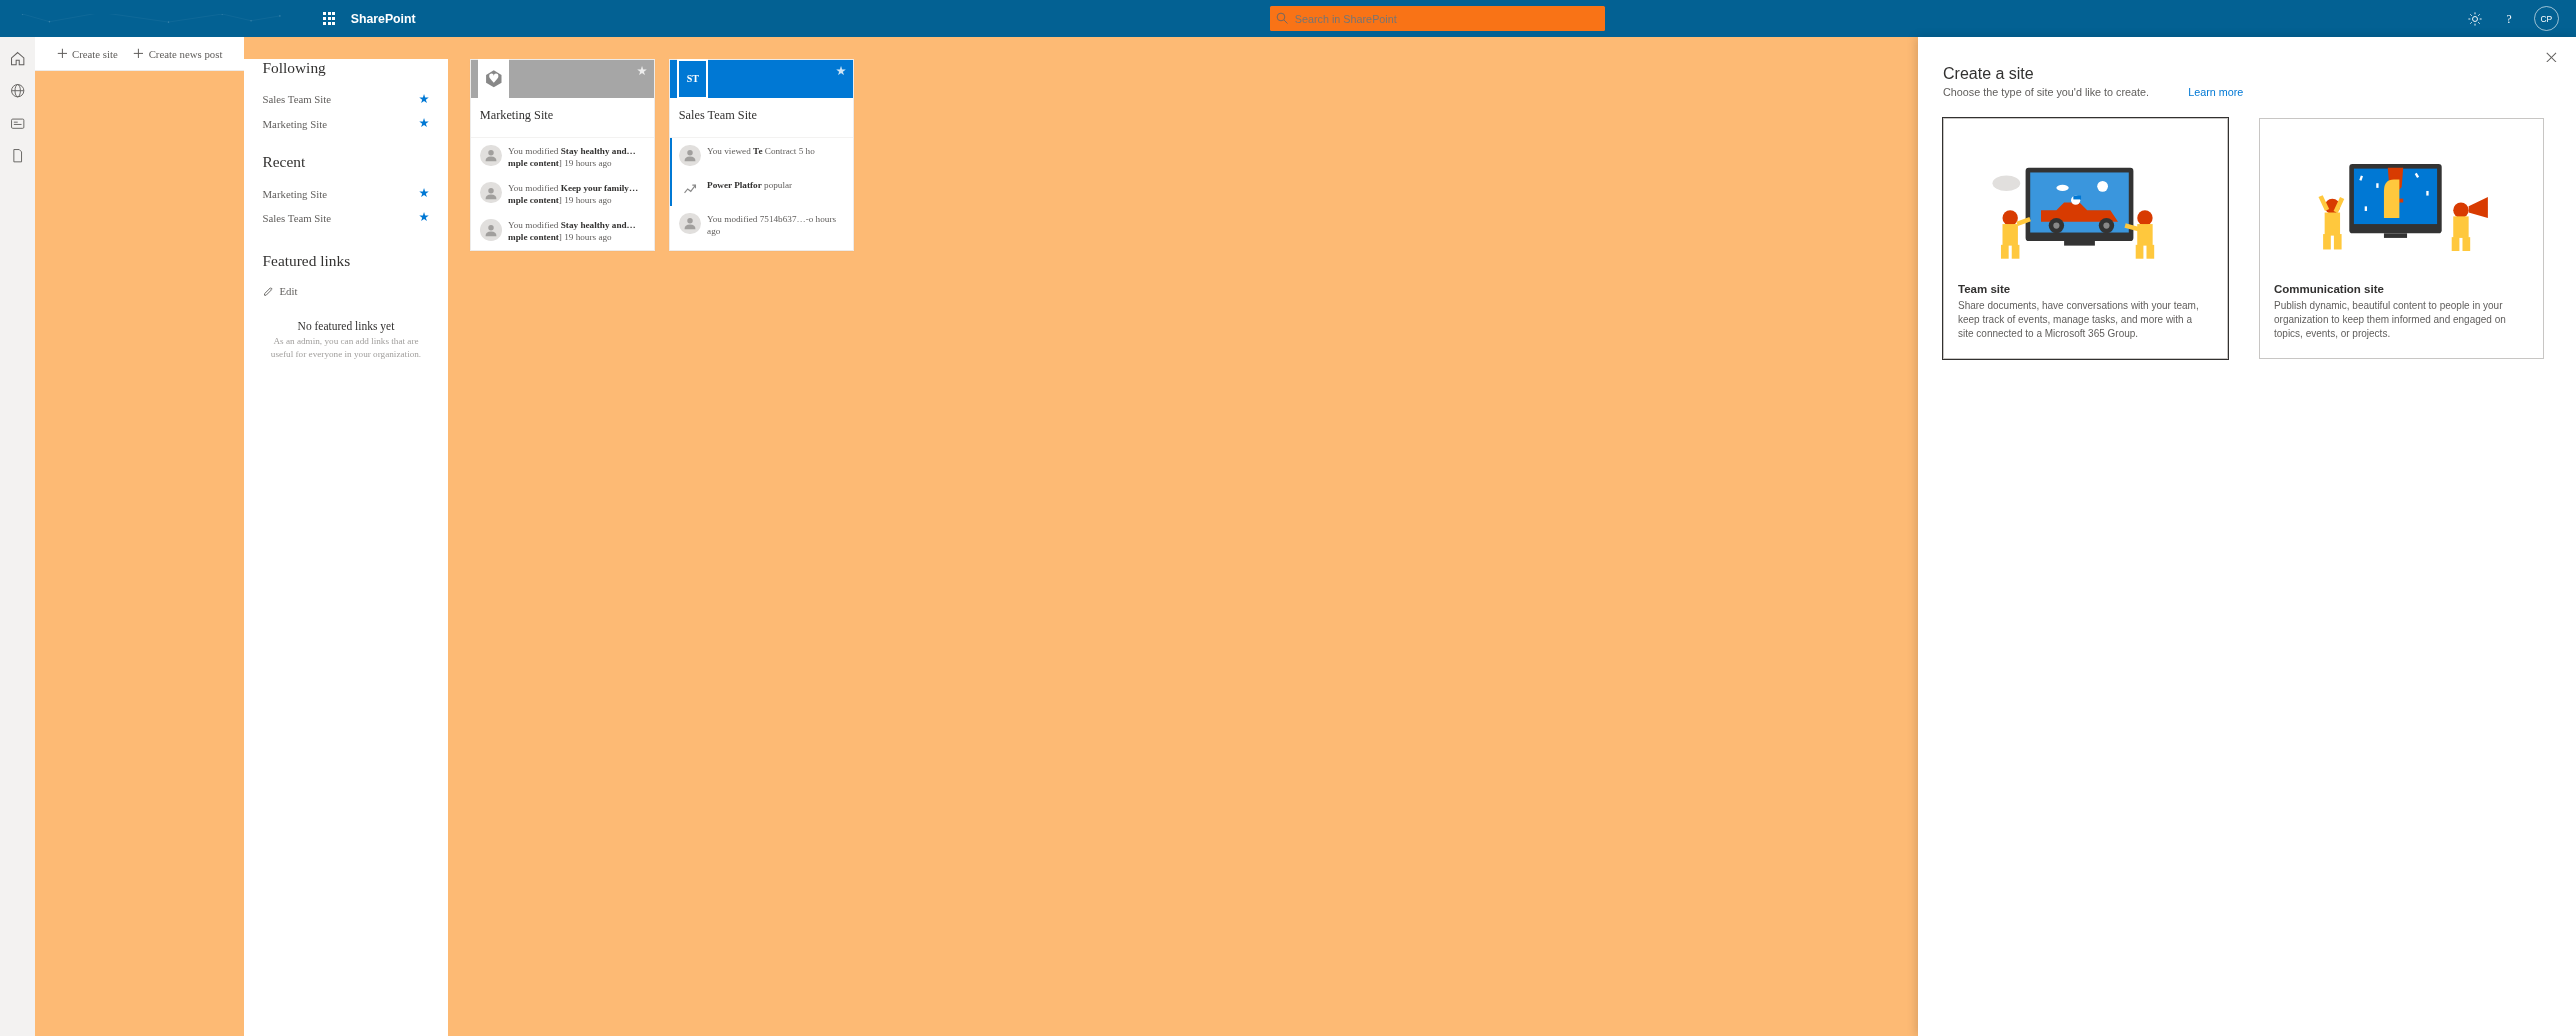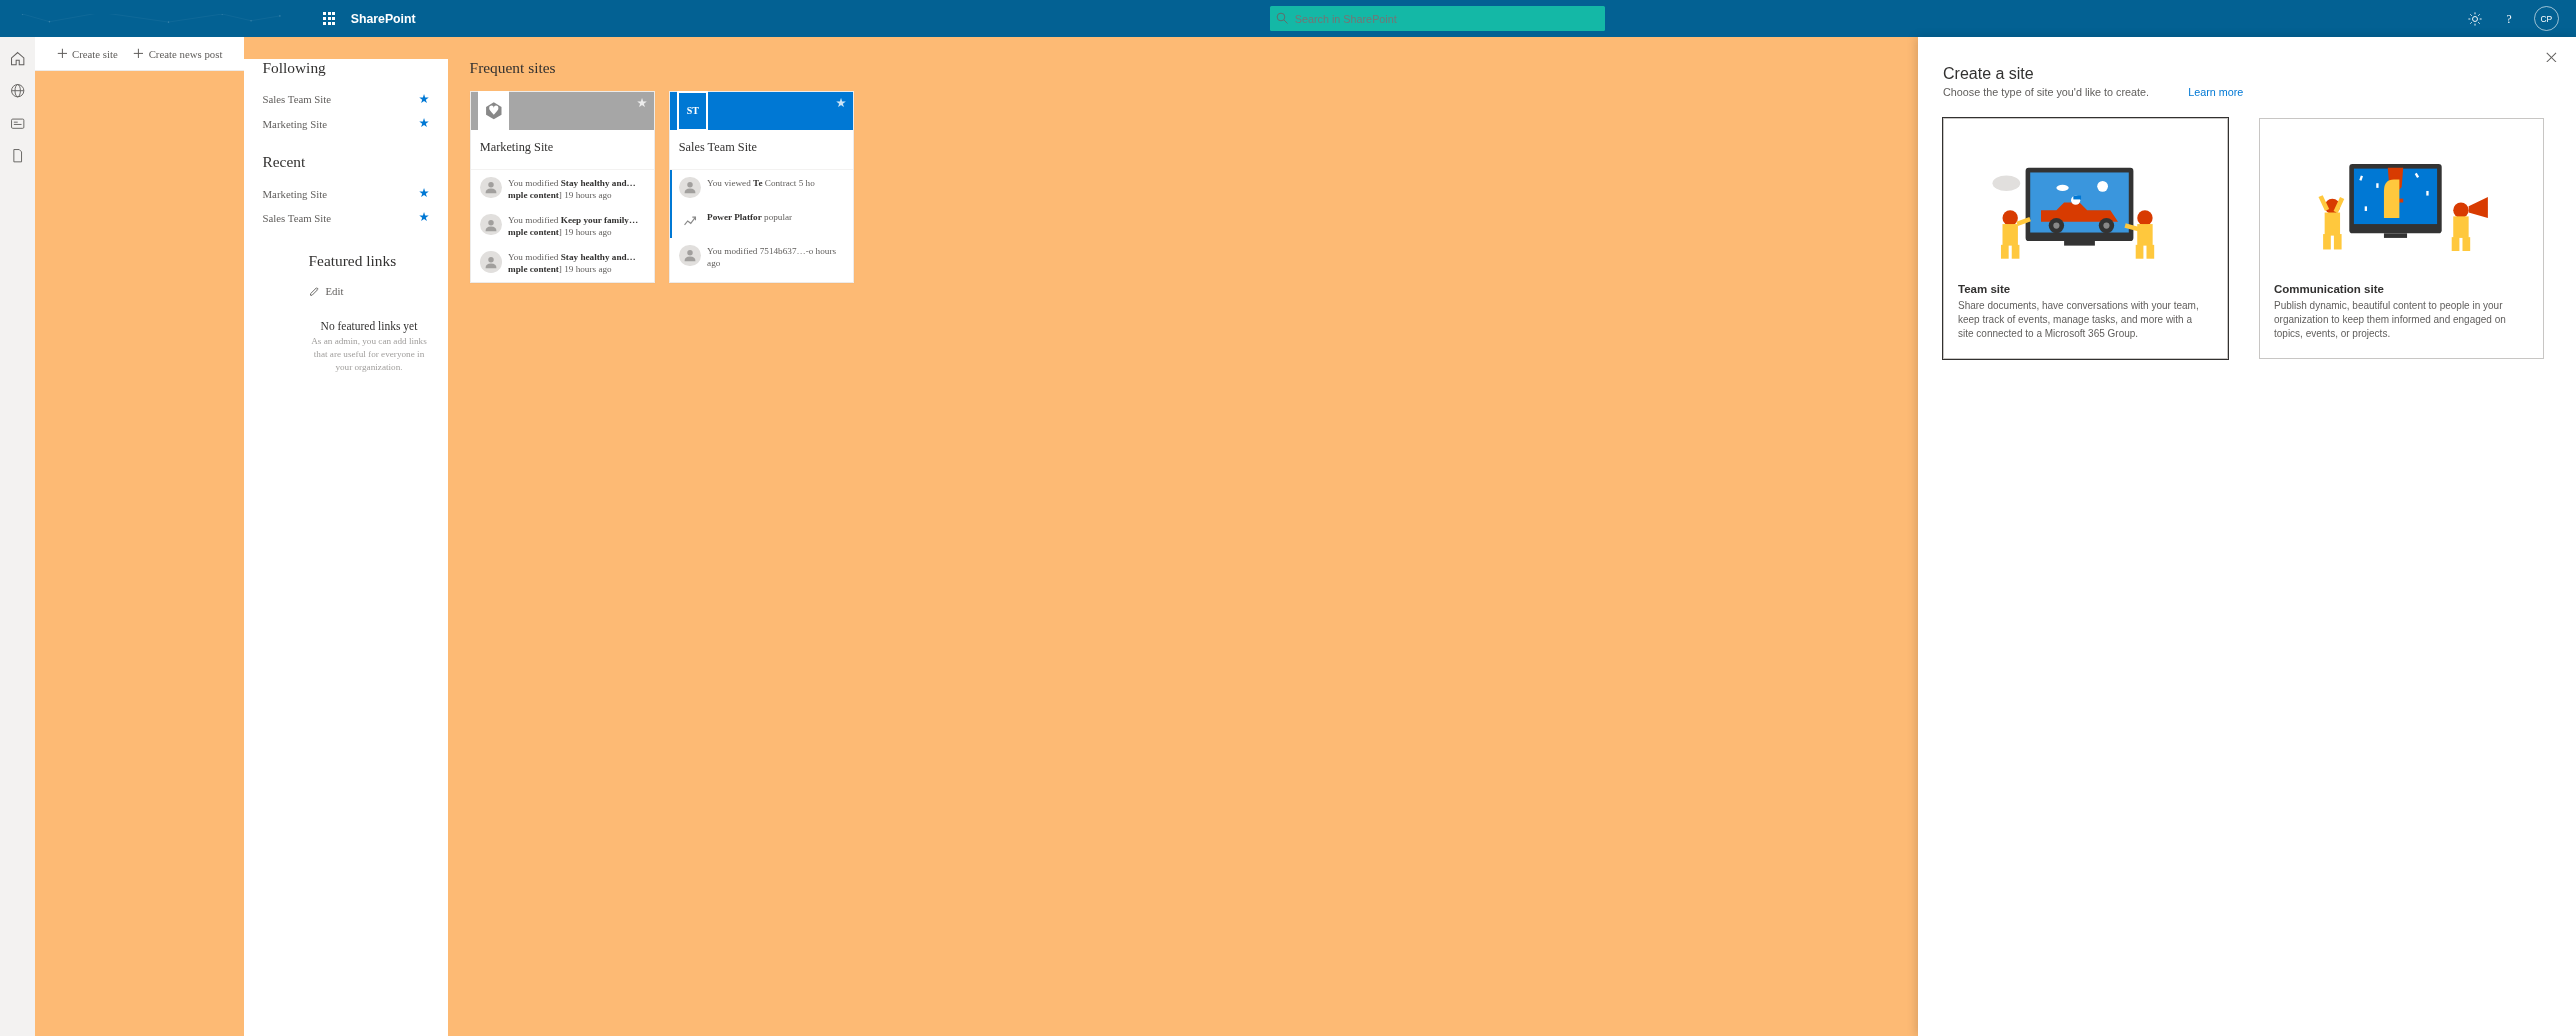--- a/index.html
+++ b/index.html
@@ -8,21 +8,21 @@
 
 .header { height: 37px; background: #036193; display: flex; align-items: center; color: #fff; position: relative; padding: 0 11px; }
 .header-bg { position:absolute; inset:0; overflow:hidden; opacity:.25; }
 .header-bg svg { width:100%; height:100%; }
 .header > * { position: relative; }
 .waffle { width: 37px; height: 37px; display:flex; align-items:center; justify-content:center; cursor:pointer; }
 .waffle-grid { display:grid; grid-template-columns:repeat(3,3.1px); grid-template-rows:repeat(3,3.1px); gap:1.5px; }
 .waffle-grid span { background:#fff; width:3.1px; height:3.1px; }
 .brand { font-size:12.3px; font-weight:600; margin-left:3.1px; }
 .search-wrap { flex:1; display:flex; justify-content:center; }
-.search { width: 335px; height:25px; background:#14b8a6; border-radius:1.5px; display:flex; align-items:center; padding:0 6.2px; color:#666; }
+.search { width: 335px; height:25px; background:#f97316; border-radius:1.5px; display:flex; align-items:center; padding:0 6.2px; color:#666; }
 .search svg { width:12.3px; height:12.3px; margin-right:6.2px; }
 .search input { border:none; outline:none; flex:1; font-size:10.8px; color:#323130; background:transparent; }
 .header-actions { display:flex; align-items:center; gap:3.1px; margin-left:auto; }
 .header-btn { width:31px; height:37px; display:flex; align-items:center; justify-content:center; cursor:pointer; }
 .avatar-btn { width:25px; height:25px; border:0.8px solid rgba(255,255,255,.6); border-radius:50%; display:flex; align-items:center; justify-content:center; font-size:8.5px; color:#fff; cursor:pointer; margin:0 6.2px; }
 
 
 .shell { display:flex; height: calc(100vh - 37px); }
 .rail { width:35px; background:#f3f2f1; display:flex; flex-direction:column; align-items:center; padding-top:14px; gap:17px; }
 .rail-item { width:15.4px; height:15.4px; color:#605e5c; cursor:pointer; }
@@ -33,21 +33,21 @@
 .cmd { display:flex; align-items:center; gap:4.6px; cursor:pointer; font-size:10.8px; }
 .cmd svg { width:10.8px; height:10.8px; }
 
 .content { flex:1; display:flex; padding:21.6px 0 0 0; overflow:hidden; }
 
 .leftcol { width:204px; background:#fff; padding:0 18.5px 18.5px 18.5px; }
 .section-h { font-size:15.4px; font-weight:400; color:#323130; margin-top:17px; margin-bottom:10.8px; }
 .section-h:first-child { margin-top:0; }
 .site-link { display:flex; align-items:center; justify-content:space-between; padding:4.6px 0; cursor:pointer; color:#605e5c; font-size:10.8px; }
 .star { color:#0078d4; font-size:12.3px; }
-.featured { margin-top:21.6px;margin-left:46px; }
+.featured { margin-top:21.6px; }
 .edit-link { display:flex; align-items:center; gap:6.2px; color:#605e5c; cursor:pointer; padding:4.6px 0; }
 .empty-featured { text-align:center; color:#605e5c; margin-top:18.5px; }
 .empty-featured .t { font-size:11.5px; color:#323130; margin-bottom:3.1px; }
 .empty-featured .s { font-size:9.2px; color:#a19f9d; line-height:1.4; }
 
 .freq { flex:1; padding:0 21.6px; }
 .freq-h { font-size:15.4px; font-weight:400; margin-bottom:14px; }
 .cards { display:flex; gap:14px; }
 .card { width:185px; background:#fff; border:0.8px solid #edebe9; box-shadow:0 0.8px 1.5px rgba(0,0,0,.05); }
 .card-head { height:38px; display:flex; align-items:center; padding:0 7.7px; position:relative; }
@@ -231,21 +231,20 @@
             <span>Edit</span>
           </div>
           <div class="empty-featured">
             <div class="t">No featured links yet</div>
             <div class="s">As an admin, you can add links that are useful for everyone in your organization.</div>
           </div>
         </div>
       </div>
 
       <div class="freq">
-        <div class="freq-h">Frequent sites</div>
         <div class="cards" id="cards">
             <div class="card">
               <div class="card-head gray">
                 <div class="card-logo">
                   <svg width="21.6" height="21.6" viewBox="0 0 28 28">
                     <polygon points="14,3 24,9 24,19 14,25 4,19 4,9" fill="#888"></polygon>
                     <path d="M14 19 C10 15 8 13 8 10.5 A3 3 0 0 1 14 10 A3 3 0 0 1 20 10.5 C20 13 18 15 14 19 Z" fill="#fff"></path>
                   </svg>
                 </div>
                 <div class="card-star">★</div>

